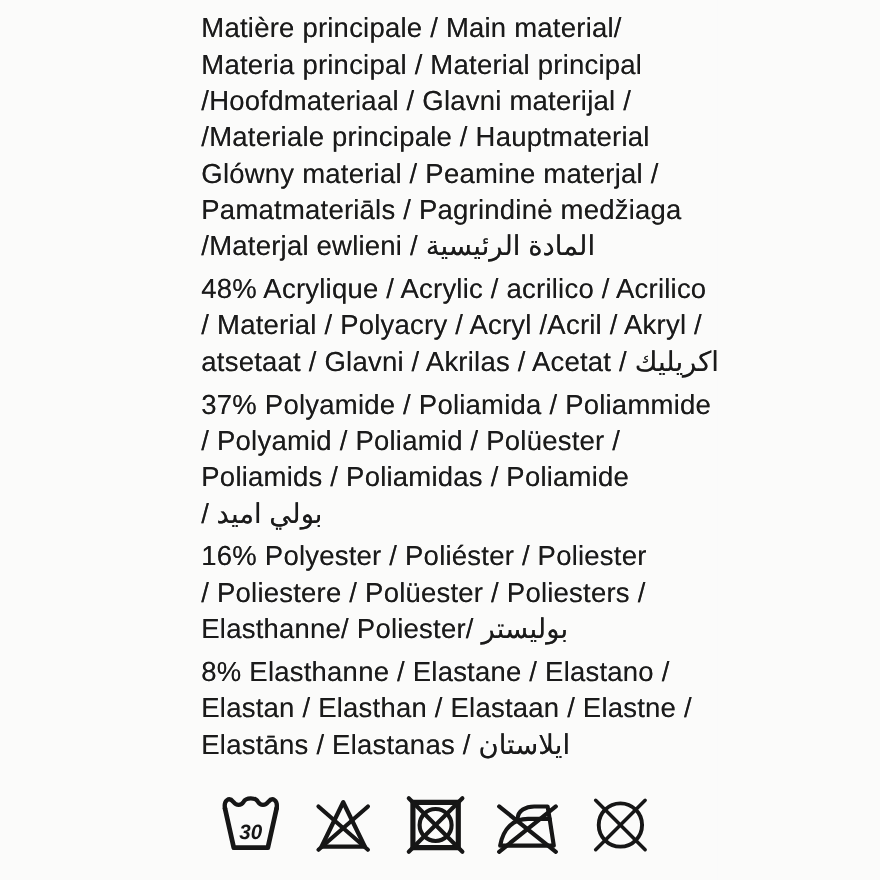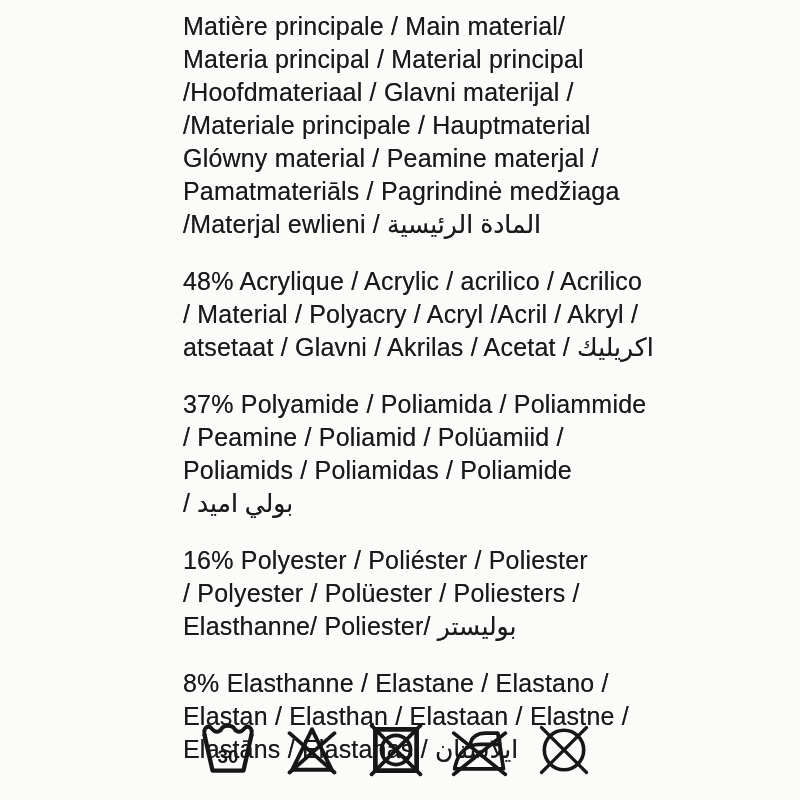--- a/index.html
+++ b/index.html
@@ -25,29 +25,30 @@
     top: 10px;
   }
   .line {
     font-size: 25px;
     line-height: 33px;
     white-space: nowrap;
     letter-spacing: 0.2px;
     text-shadow: 0 0 0.5px rgba(20,20,20,0.65);
   }
   .section {
-    margin-top: 24px;
+    margin-top: 6px;
   }
   .symbols-row {
     position: absolute;
     left: 198px;
     top: 720px;
     display: flex;
     gap: 24px;
     align-items: center;
+    font-style: italic;
   }
   .symbol {
     width: 60px;
     height: 60px;
   }
   .symbol svg {
     display: block;
     width: 100%;
     height: 100%;
     stroke: #161616;
@@ -78,28 +79,28 @@
     <div class="line">/Materjal ewlieni / المادة الرئيسية</div>
 
     <div class="section">
       <div class="line">48% Acrylique / Acrylic / acrilico /  Acrilico</div>
       <div class="line">/ Material / Polyacry / Acryl /Acril / Akryl /</div>
       <div class="line">atsetaat / Glavni / Akrilas / Acetat / اكريليك</div>
     </div>
 
     <div class="section">
       <div class="line">37% Polyamide / Poliamida / Poliammide</div>
-      <div class="line">/ Peamine / Poliamid / Polüamiid /</div>
+      <div class="line">/ Polyamid / Poliamid / Polüester /</div>
       <div class="line">Poliamids / Poliamidas / Poliamide</div>
       <div class="line">/ بولي اميد</div>
     </div>
 
     <div class="section">
       <div class="line">16% Polyester / Poliéster / Poliester</div>
-      <div class="line">/ Polyester / Polüester / Poliesters /</div>
+      <div class="line">/ Poliestere / Polüester / Poliesters /</div>
       <div class="line">Elasthanne/ Poliester/ بوليستر</div>
     </div>
 
     <div class="section">
       <div class="line">8% Elasthanne / Elastane / Elastano /</div>
       <div class="line">Elastan / Elasthan / Elastaan / Elastne /</div>
       <div class="line">Elastāns / Elastanas / ايلاستان</div>
     </div>
   </div>
 

